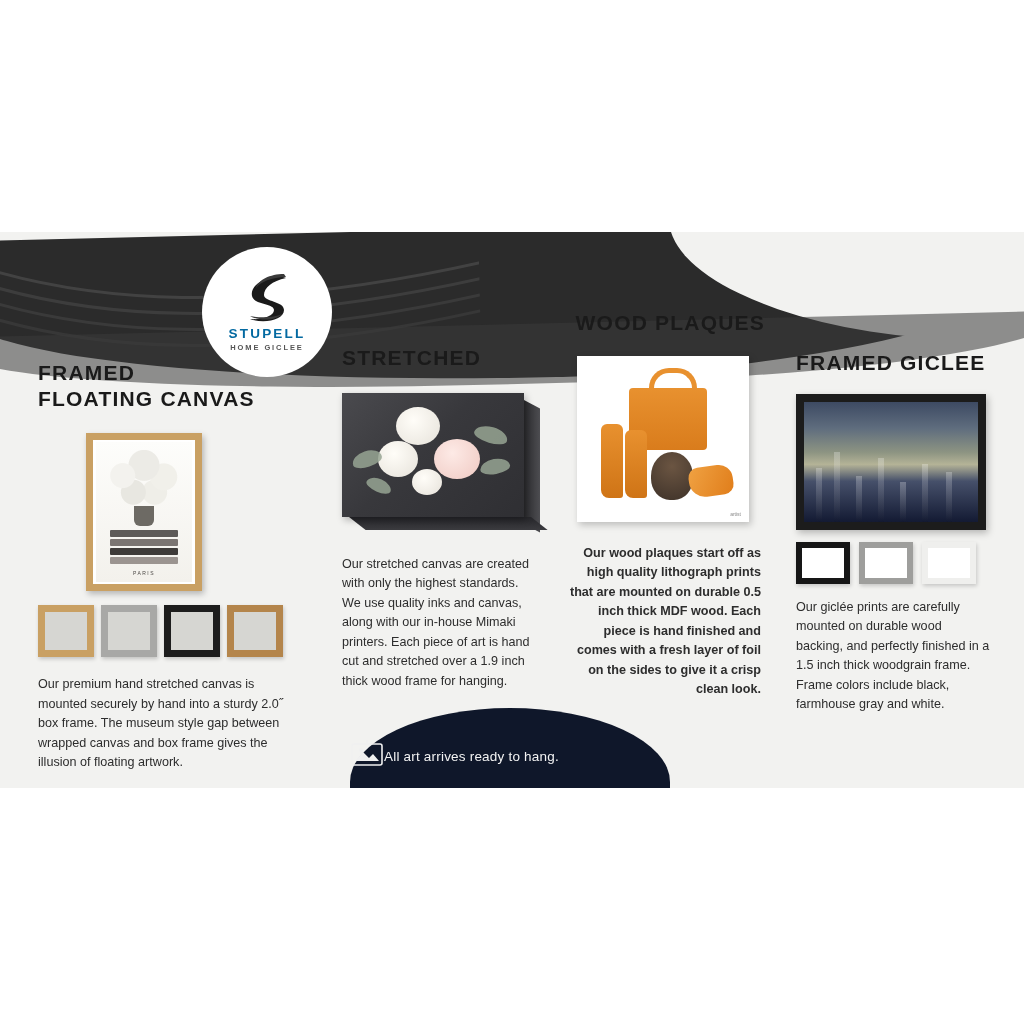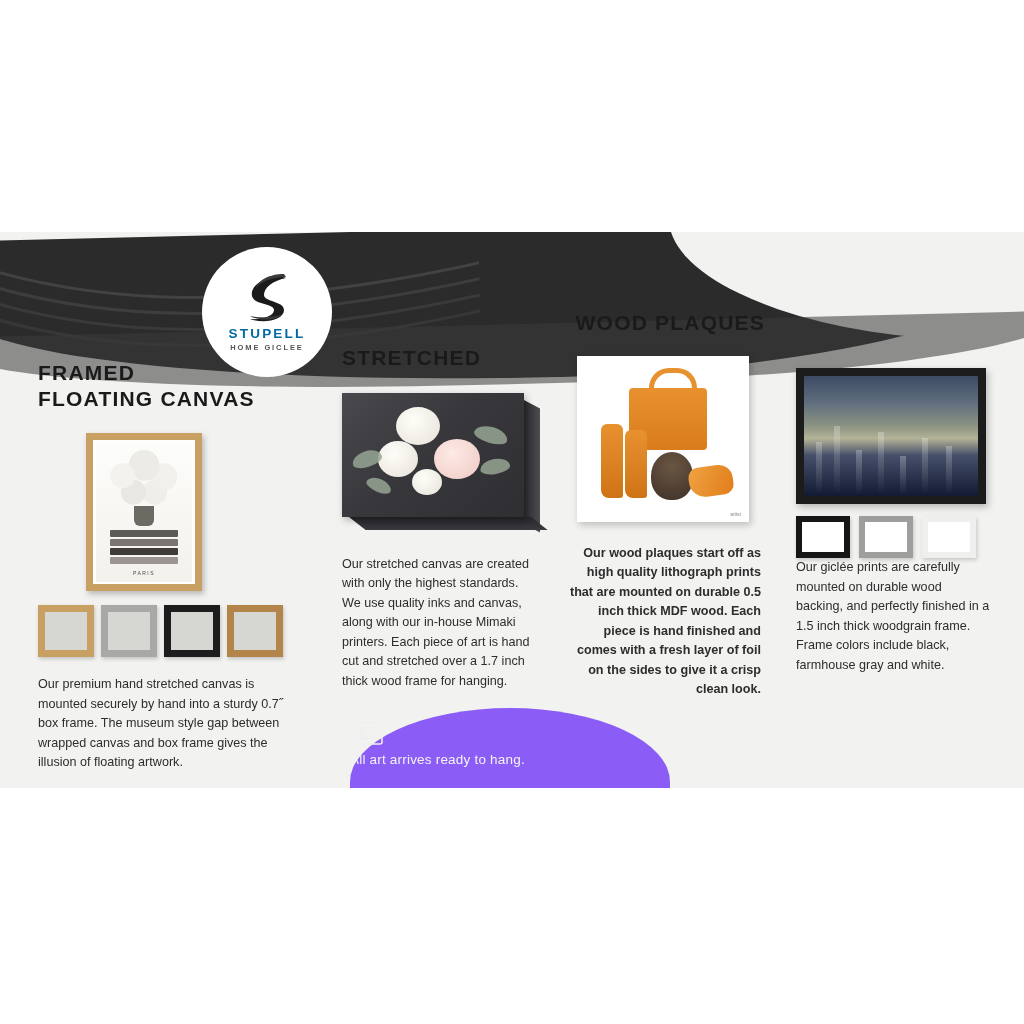--- a/index.html
+++ b/index.html
@@ -336,36 +336,36 @@
     width: 54px; height: 42px;
     box-sizing: border-box;
     border-style: solid;
     border-width: 6px;
     background: #ffffff;
     box-shadow: 1px 2px 4px rgba(0,0,0,.18);
   }
   .fgs-black { border-color: #161616; }
   .fgs-gray { border-color: #9e9e9c; }
   .fgs-white { border-color: #efefed; }
-  #col4 .col-body { margin-top: 0; width: 196px; }
+  #col4 .col-body { margin-top: 14px; width: 196px; }
 
   
   .ribbon {
     position: absolute;
     left: 350px;
     bottom: 0;
     width: 320px;
     height: 80px;
-    background: #8b5cf6;
+    background: #0f172a;
     border-top-left-radius: 160px 74px;
     border-top-right-radius: 160px 74px;
     z-index: 7;
     display: flex;
-    flex-direction: column;
-    align-items: flex-start;
+    flex-direction: row;
+    align-items: center;
     justify-content: flex-start;
     padding-top: 10px;
     box-sizing: border-box;
   }
   .ribbon-text {
     color: #f3f3f3;
     font-size: 13.5px;
     letter-spacing: .2px;
     margin-top: 6px;
   }
@@ -417,61 +417,62 @@
         </div>
       </div>
 
       <div class="swatch-row">
         <div class="swatch sw-gold"></div>
         <div class="swatch sw-gray"></div>
         <div class="swatch sw-black"></div>
         <div class="swatch sw-wood"></div>
       </div>
 
-      <div class="col-body">Our premium hand stretched canvas is mounted securely by hand into a sturdy 0.7˝ box frame. The museum style gap between wrapped canvas and box frame gives the illusion of floating artwork.</div>
+      <div class="col-body">Our premium hand stretched canvas is mounted securely by hand into a sturdy 2.0˝ box frame. The museum style gap between wrapped canvas and box frame gives the illusion of floating artwork.</div>
     </div>
 
     <div class="col" id="col2">
       <div class="col-title">STRETCHED</div>
 
       <div class="sc-art">
         <div class="sc-side"></div>
         <div class="sc-bottom"></div>
         <div class="sc-face">
           <div class="flower f-white" style="left:54px;top:14px;width:44px;height:38px;"></div>
           <div class="flower f-pink" style="left:92px;top:46px;width:46px;height:40px;"></div>
           <div class="flower f-white" style="left:36px;top:48px;width:40px;height:36px;"></div>
           <div class="flower f-white" style="left:70px;top:76px;width:30px;height:26px;"></div>
           <div class="leaf" style="left:10px;top:58px;width:30px;height:16px;transform:rotate(-18deg);"></div>
           <div class="leaf" style="left:132px;top:34px;width:34px;height:16px;transform:rotate(16deg);"></div>
           <div class="leaf" style="left:138px;top:66px;width:30px;height:15px;transform:rotate(-10deg);"></div>
           <div class="leaf" style="left:24px;top:86px;width:26px;height:13px;transform:rotate(24deg);"></div>
         </div>
       </div>
 
-      <div class="col-body">Our stretched canvas are created with only the highest standards. We use quality inks and canvas, along with our in-house Mimaki printers. Each piece of art is hand cut and stretched over a 1.7 inch thick wood frame for hanging.</div>
+      <div class="col-body">Our stretched canvas are created with only the highest standards. We use quality inks and canvas, along with our in-house Mimaki printers. Each piece of art is hand cut and stretched over a 1.9 inch thick wood frame for hanging.</div>
     </div>
 
     <div class="col" id="col3">
       <div class="col-title">WOOD PLAQUES</div>
 
       <div class="wp-art">
         <div class="bag-handle"></div>
         <div class="bag"></div>
         <div class="boot boot-1"></div>
         <div class="boot boot-2"></div>
         <div class="dog"></div>
         <div class="scarf"></div>
         <div class="wp-sign">artist</div>
       </div>
 
       <div class="col-body">Our wood plaques start off as high quality lithograph prints that are mounted on durable 0.5 inch thick MDF wood. Each piece is hand finished and comes with a fresh layer of foil on the sides to give it a crisp clean look.</div>
     </div>
 
     <div class="col" id="col4">
+      <div class="col-title">FRAMED GICLEE</div>
 
       <div class="fg-art">
         <div class="fg-streak" style="left:12px;height:54px;"></div>
         <div class="fg-streak" style="left:30px;height:70px;"></div>
         <div class="fg-streak" style="left:52px;height:46px;"></div>
         <div class="fg-streak" style="left:74px;height:64px;"></div>
         <div class="fg-streak" style="left:96px;height:40px;"></div>
         <div class="fg-streak" style="left:118px;height:58px;"></div>
         <div class="fg-streak" style="left:142px;height:50px;"></div>
       </div>

